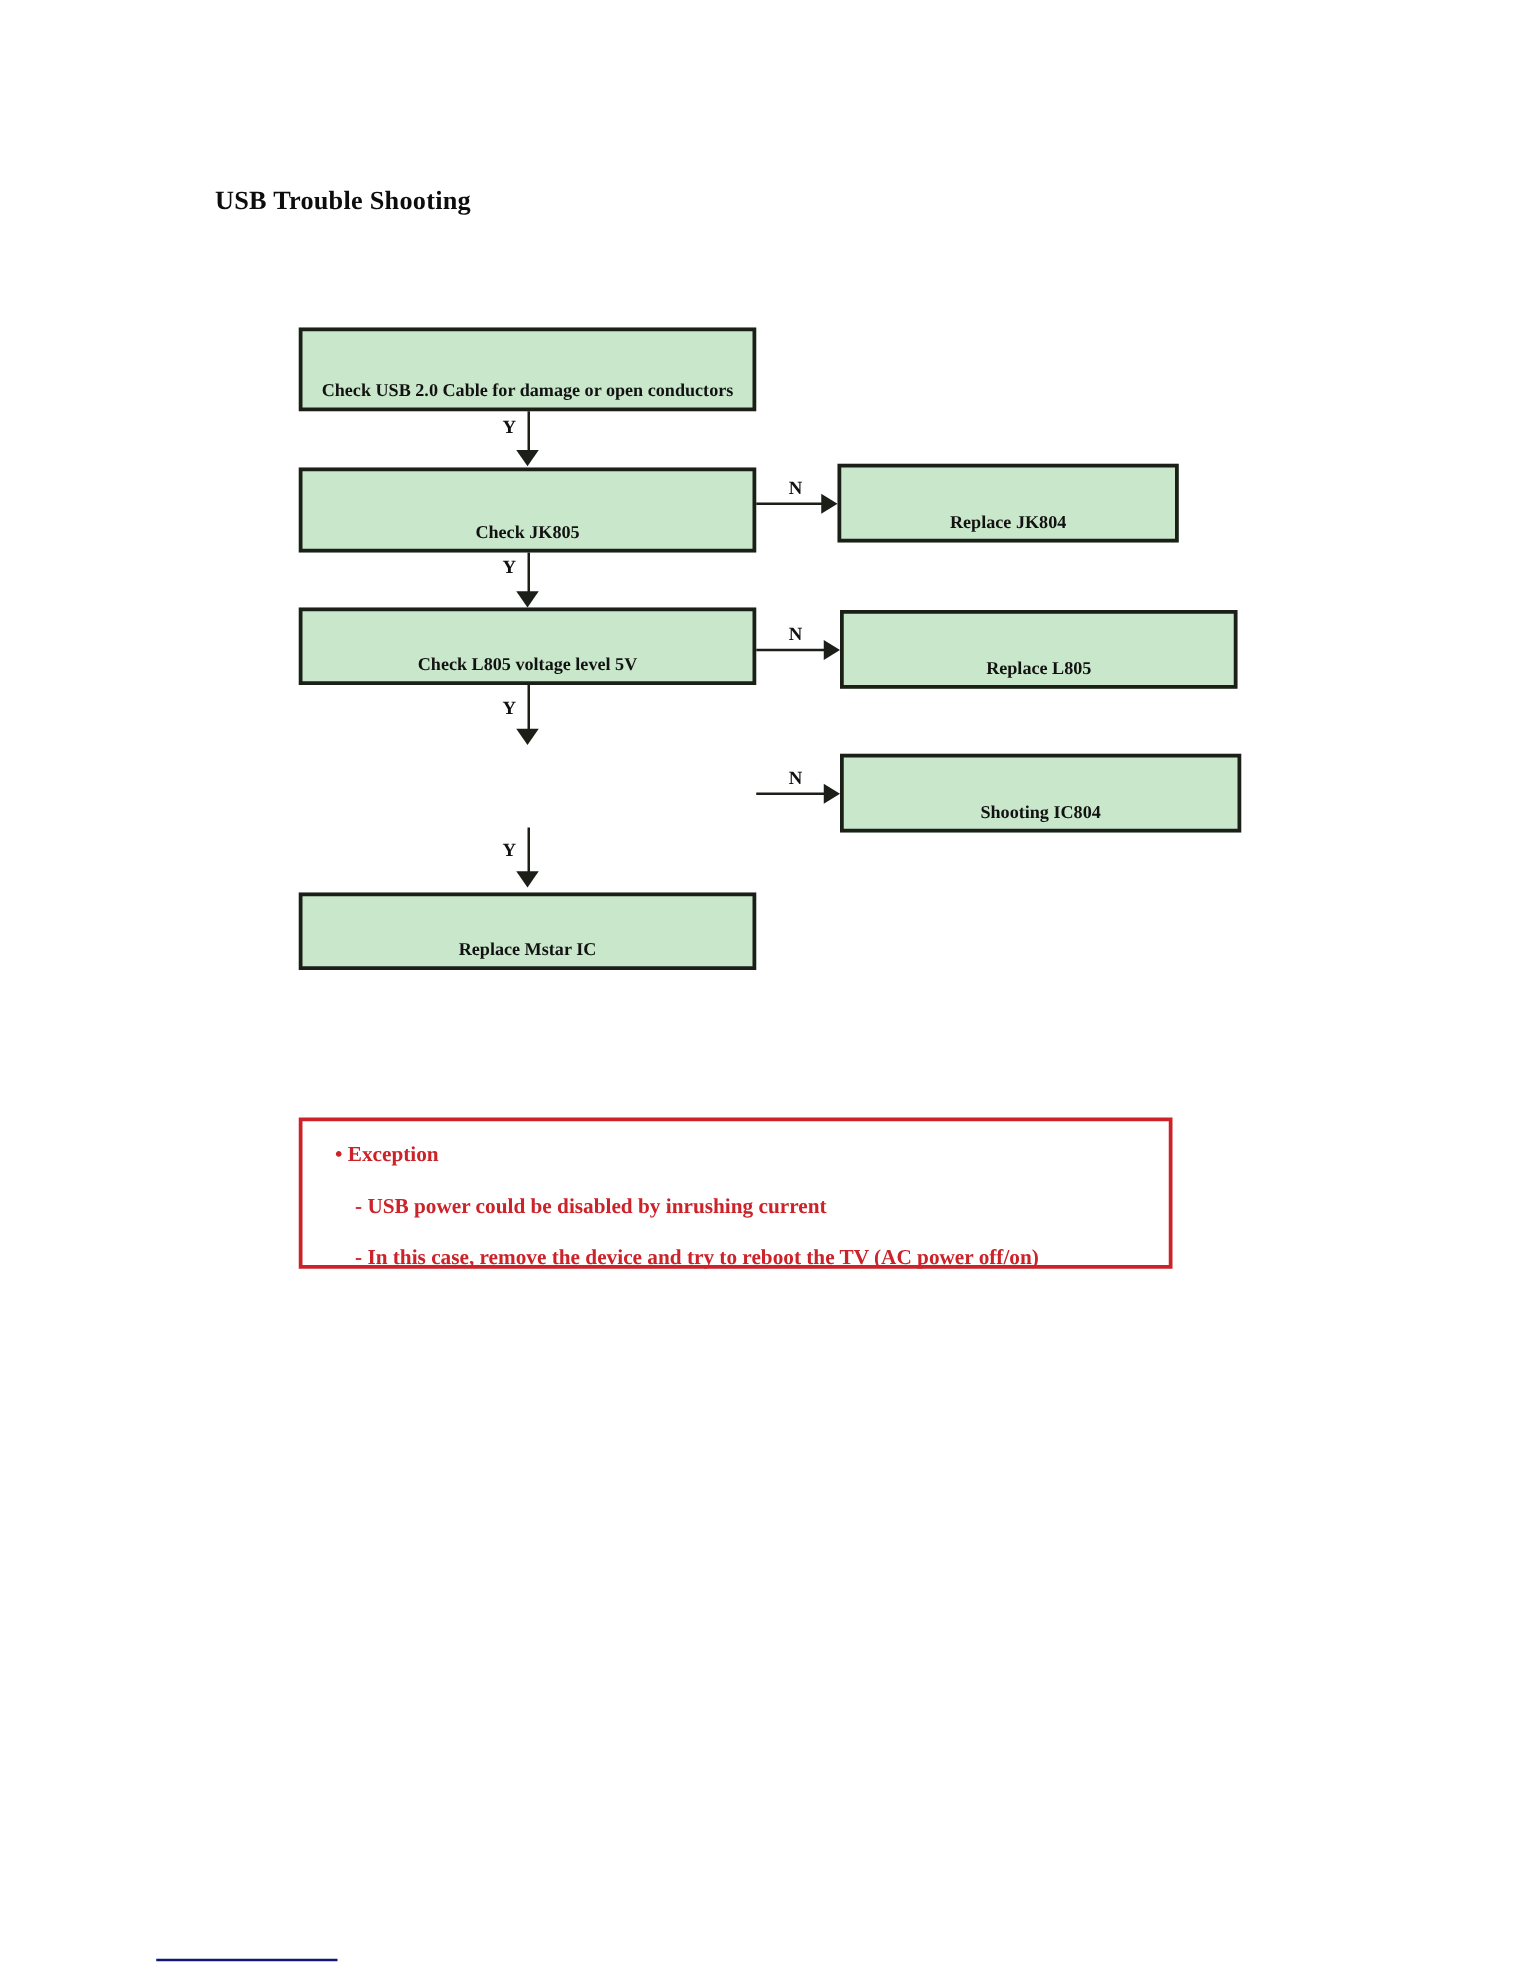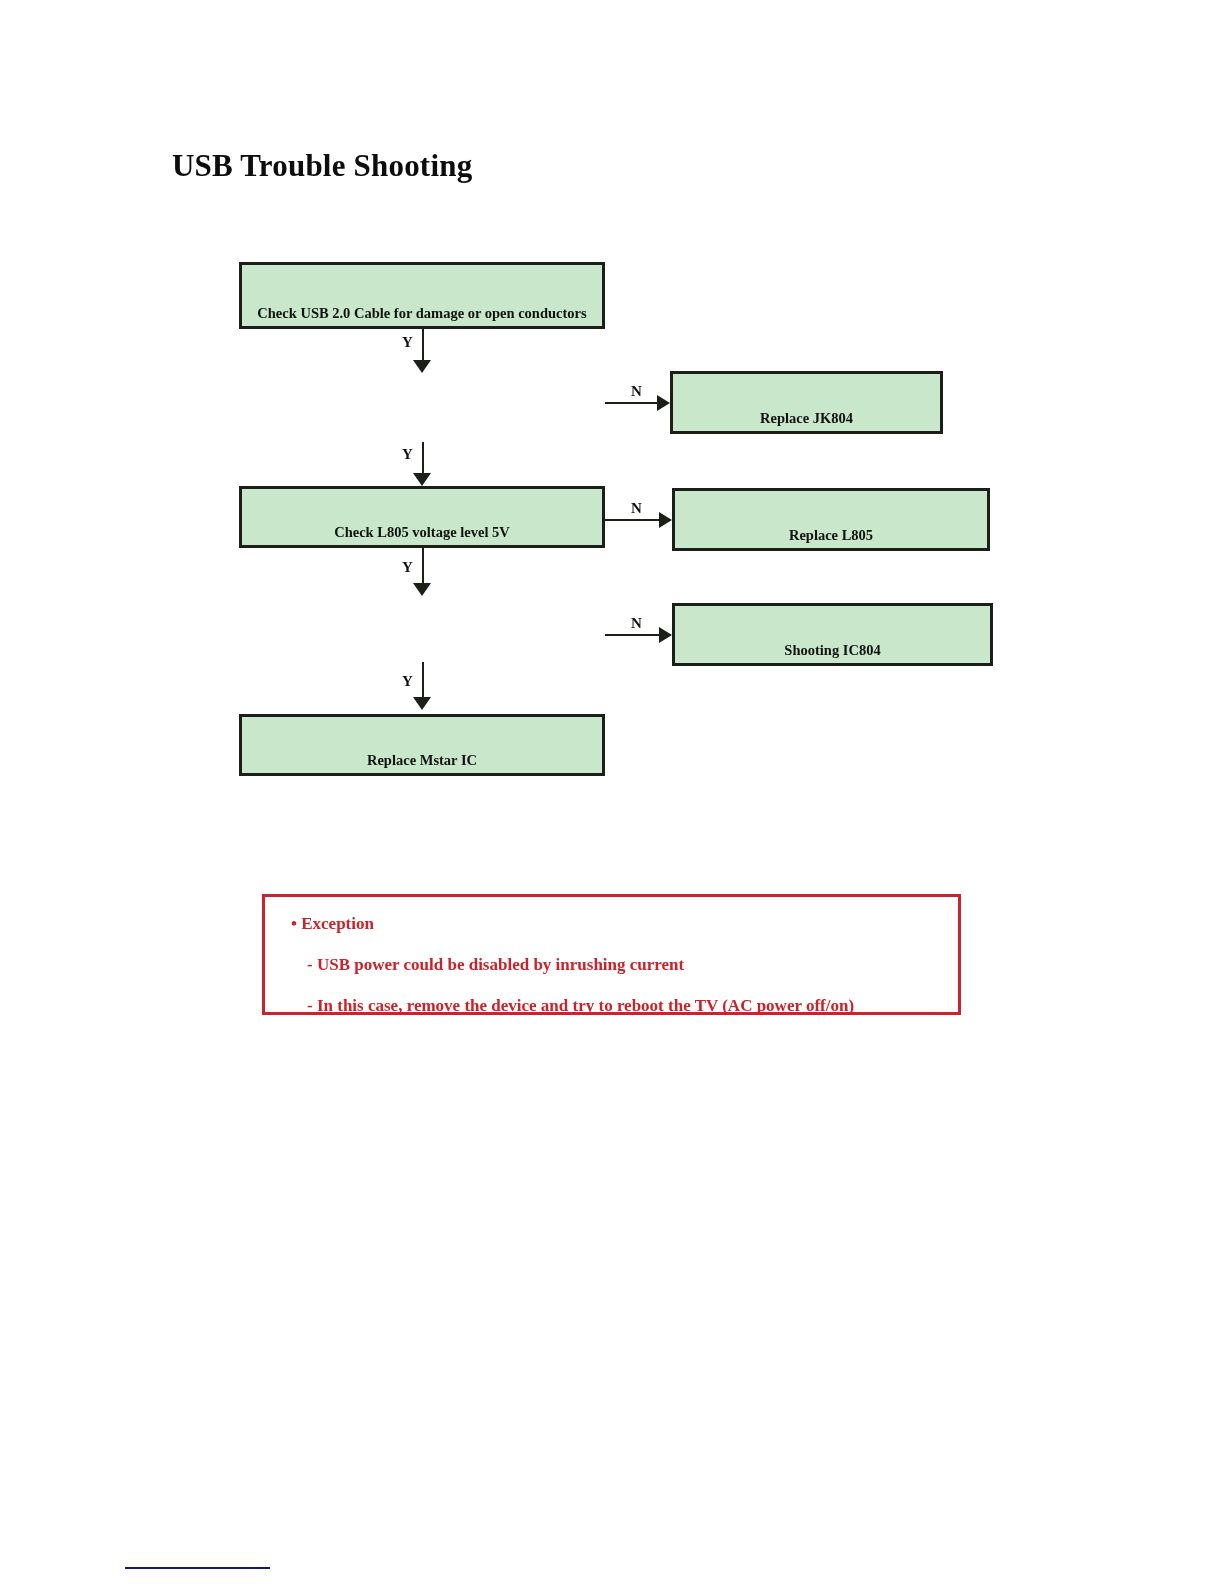--- a/index.html
+++ b/index.html
@@ -17,21 +17,21 @@
 
   #page {
     position: absolute;
     inset: 0;
   }
 
   .page-title {
     position: absolute;
     left: 172px;
     top: 148px;
-    font-size: 31px;
+    font-size: 21px;
     font-weight: bold;
     color: #0d0d0d;
     letter-spacing: 0.2px;
     white-space: nowrap;
   }
 
   
   .fbox {
     position: absolute;
     box-sizing: border-box;
@@ -124,21 +124,20 @@
   .exception-box {
     position: absolute;
     left: 239px;
     top: 894px;
     width: 699px;
     height: 121px;
     box-sizing: border-box;
     border: 3px solid #cc2229;
     background: #ffffff;
     padding: 14px 4px 0 16px;
-    margin-left: 23px;
   }
   .exc-line {
     color: #cc2229;
     font-weight: bold;
     font-size: 17px;
     line-height: 1;
     white-space: nowrap;
   }
   .exc-title  { margin: 4px 0 0 10px; }
   .exc-item-1 { margin: 24px 0 0 26px; }
@@ -158,20 +157,23 @@
 <body>
 
 <div id="page">
 
   <div class="page-title">USB Trouble Shooting</div>
 
   <div class="fbox box-check-cable">
     <span>Check USB 2.0 Cable for damage or open conductors</span>
   </div>
 
+  <div class="fbox box-check-jk805">
+    <span>Check JK805</span>
+  </div>
 
   <div class="fbox box-check-l805">
     <span>Check L805 voltage level 5V</span>
   </div>
 
 
   <div class="fbox box-replace-mstar">
     <span>Replace Mstar IC</span>
   </div>
 

